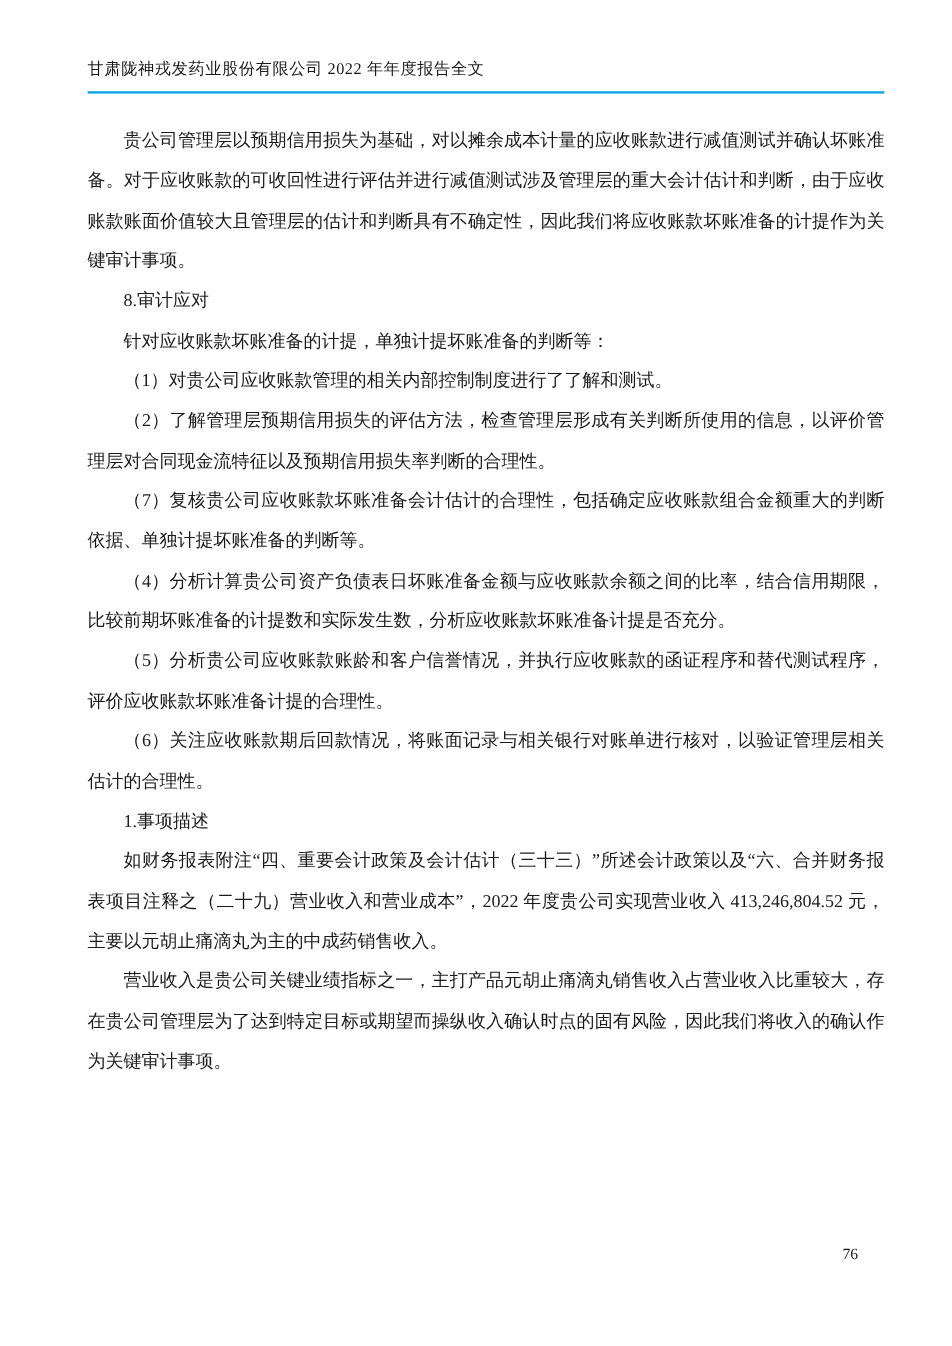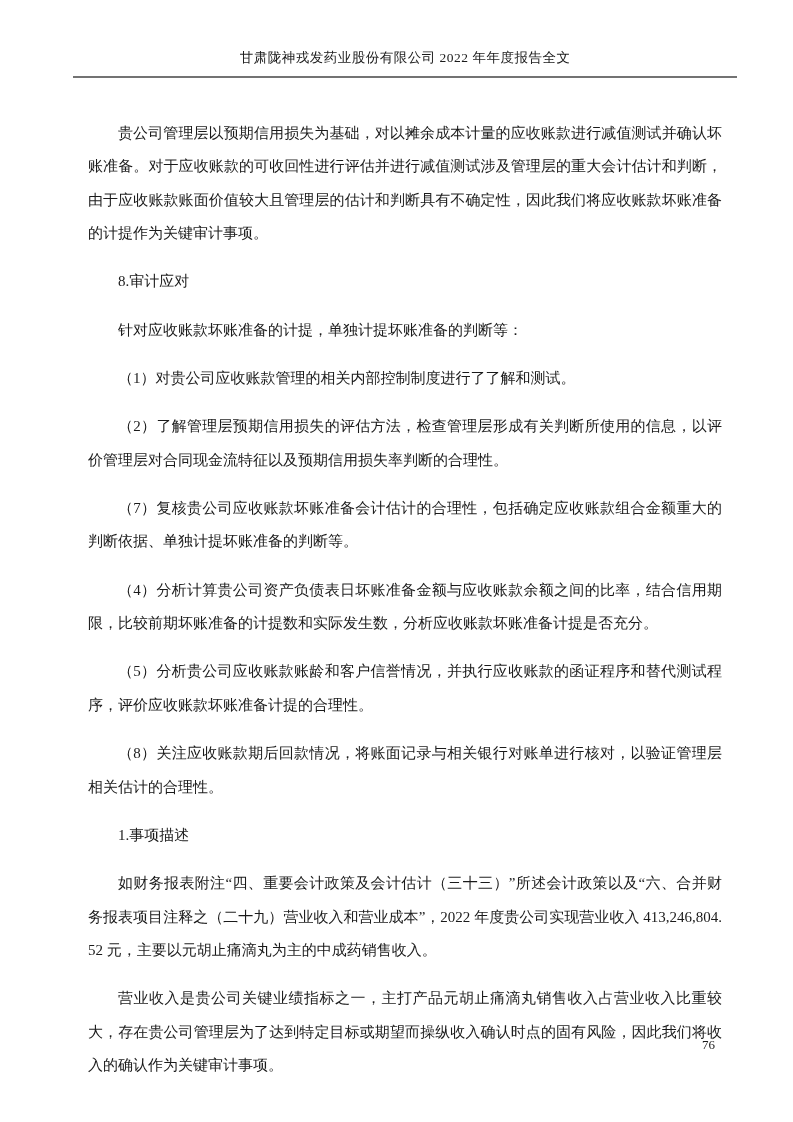--- a/index.html
+++ b/index.html
@@ -14,39 +14,39 @@
     background: #ffffff;
     overflow: hidden;
     font-family: "Liberation Serif", "DejaVu Serif", serif;
     color: #1a1a1a;
   }
   .page-header {
     position: absolute;
     left: 73px;
     width: 664px;
     top: 48px;
-    text-align: center;
+    text-align: left;
     font-size: 13.5px;
     line-height: 20px;
     padding-bottom: 8px;
-    border-bottom: 2px solid #737373;
+    border-bottom: 2px solid #0ea5e9;
     letter-spacing: 0.5px;
     white-space: nowrap;
   }
   .doc-content {
     position: absolute;
     left: 73px;
     width: 664px;
     top: 102px;
     font-size: 15px;
     line-height: 33.35px;
     text-align: justify;
   }
   .doc-content p {
-    margin: 15px;
+    margin: 0;
     padding: 0;
     text-indent: 2em;
     word-break: break-all;
   }
   .page-footer {
     position: absolute;
     top: 1037px;
     right: 78px;
     font-size: 13px;
     line-height: 16px;
@@ -62,21 +62,21 @@
 
   <div class="doc-content">
     <p>贵公司管理层以预期信用损失为基础，对以摊余成本计量的应收账款进行减值测试并确认坏账准备。对于应收账款的可收回性进行评估并进行减值测试涉及管理层的重大会计估计和判断，由于应收账款账面价值较大且管理层的估计和判断具有不确定性，因此我们将应收账款坏账准备的计提作为关键审计事项。</p>
     <p>8.审计应对</p>
     <p>针对应收账款坏账准备的计提，单独计提坏账准备的判断等：</p>
     <p>（1）对贵公司应收账款管理的相关内部控制制度进行了了解和测试。</p>
     <p>（2）了解管理层预期信用损失的评估方法，检查管理层形成有关判断所使用的信息，以评价管理层对合同现金流特征以及预期信用损失率判断的合理性。</p>
     <p>（7）复核贵公司应收账款坏账准备会计估计的合理性，包括确定应收账款组合金额重大的判断依据、单独计提坏账准备的判断等。</p>
     <p>（4）分析计算贵公司资产负债表日坏账准备金额与应收账款余额之间的比率，结合信用期限，比较前期坏账准备的计提数和实际发生数，分析应收账款坏账准备计提是否充分。</p>
     <p>（5）分析贵公司应收账款账龄和客户信誉情况，并执行应收账款的函证程序和替代测试程序，评价应收账款坏账准备计提的合理性。</p>
-    <p>（8）关注应收账款期后回款情况，将账面记录与相关银行对账单进行核对，以验证管理层相关估计的合理性。</p>
+    <p>（6）关注应收账款期后回款情况，将账面记录与相关银行对账单进行核对，以验证管理层相关估计的合理性。</p>
     <p>1.事项描述</p>
     <p>如财务报表附注“四、重要会计政策及会计估计（三十三）”所述会计政策以及“六、合并财务报表项目注释之（二十九）营业收入和营业成本”，2022 年度贵公司实现营业收入 413,246,804.52 元，主要以元胡止痛滴丸为主的中成药销售收入。</p>
     <p>营业收入是贵公司关键业绩指标之一，主打产品元胡止痛滴丸销售收入占营业收入比重较大，存在贵公司管理层为了达到特定目标或期望而操纵收入确认时点的固有风险，因此我们将收入的确认作为关键审计事项。</p>
   </div>
 
   <div class="page-footer">76</div>
 
 </div>
 
 </body></html>

